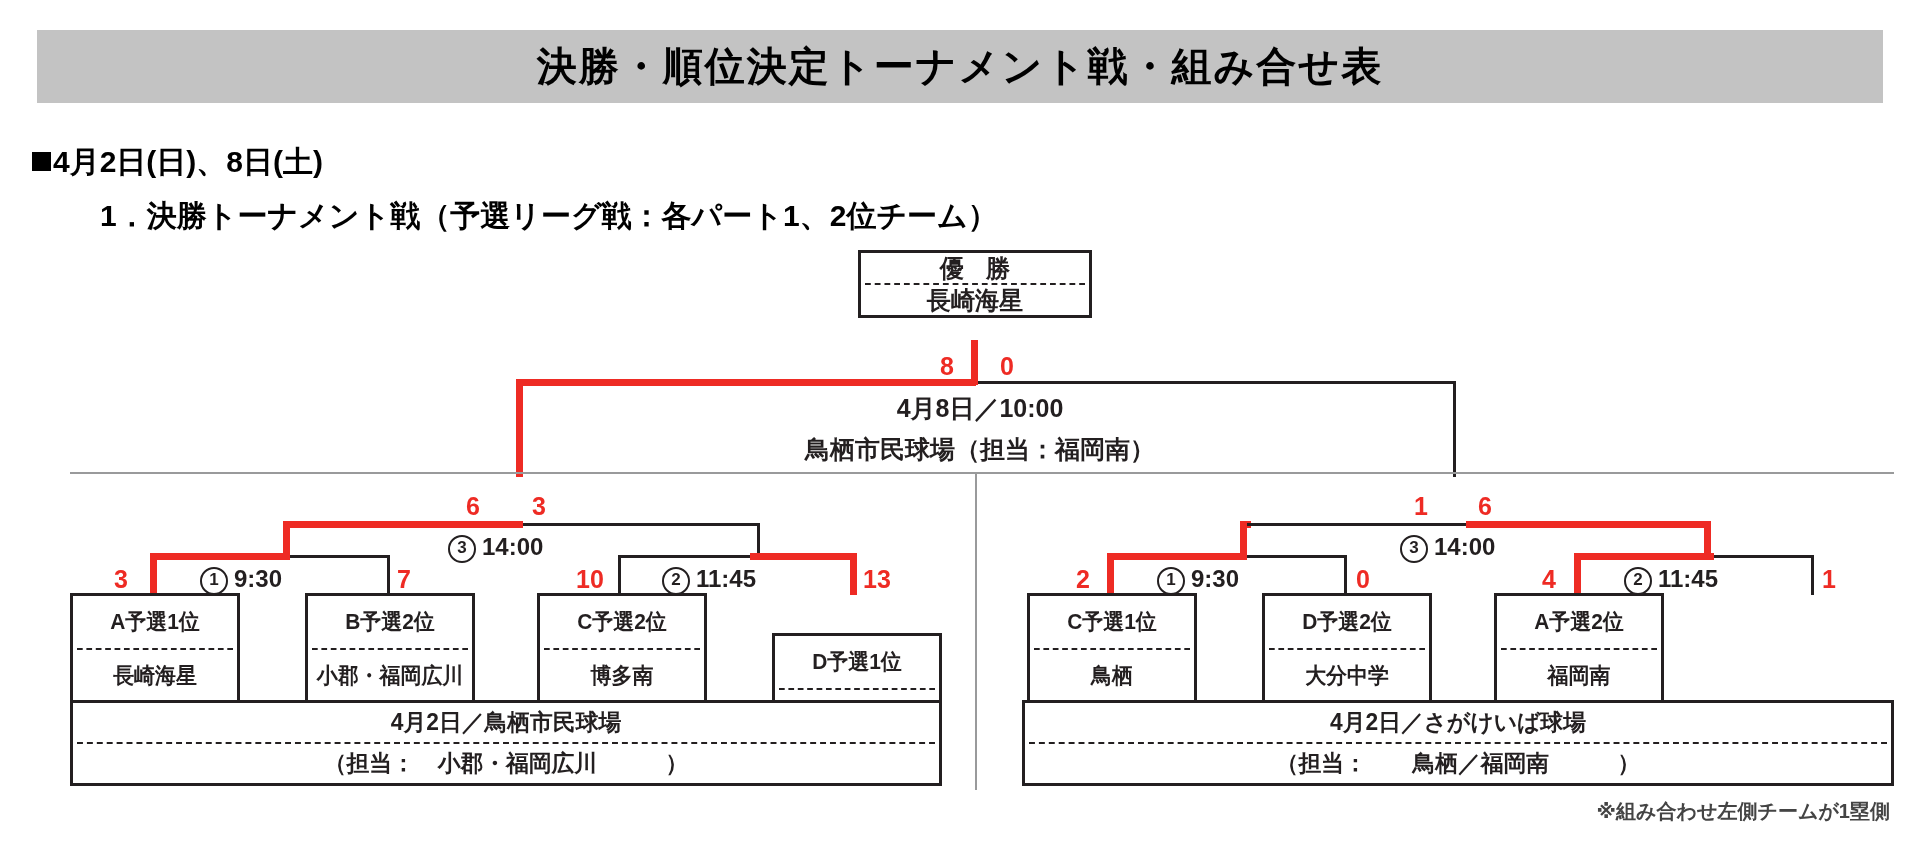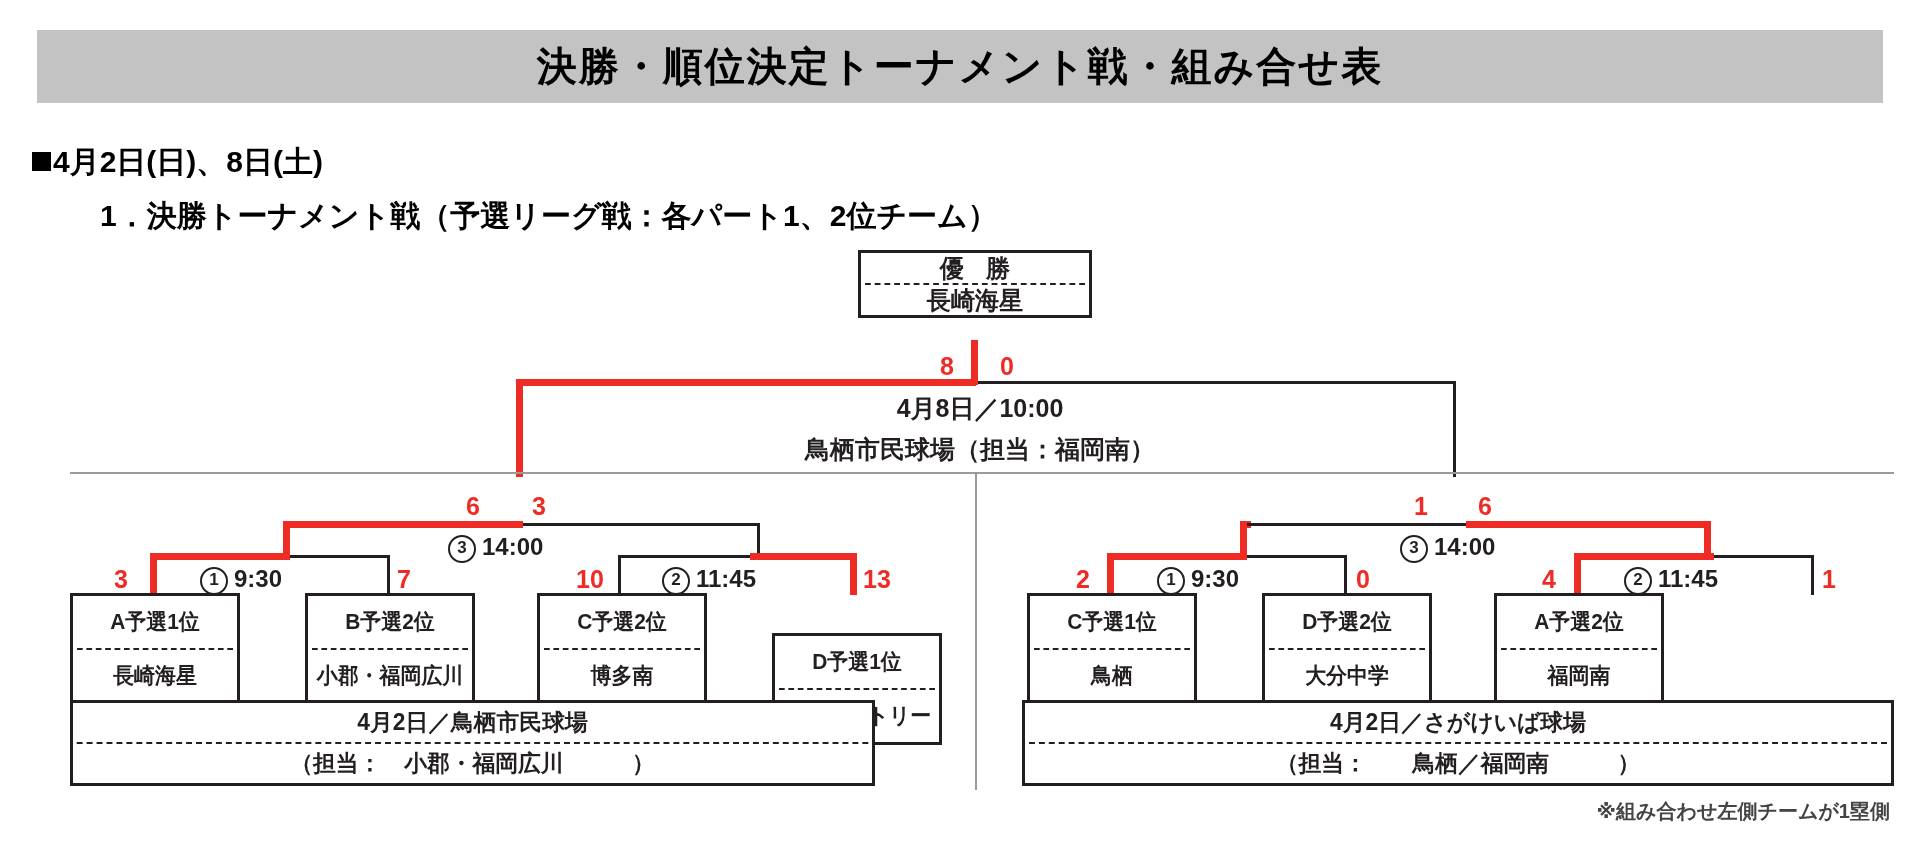--- a/index.html
+++ b/index.html
@@ -112,21 +112,21 @@
   #team-box-4 { left: 1027px; }
   #team-box-5 { left: 1262px; }
   #team-box-6 { left: 1494px; }
   #team-box-7 { left: 1729px; }
 
   
   .venue-box {
     top: 700px;
     height: 86px;
   }
-  #venue-box-left  { left: 70px;   width: 805px; }
+  #venue-box-left  { left: 70px;   width: 872px; }
   #venue-box-right { left: 1022px; width: 872px; }
   .venue-box .row { font-size: 23px; font-weight: bold; }
 
   
   .ln {
     position: absolute;
     background: #231f20;
   }
   .ln.red { background: #ee2b24; }
 

